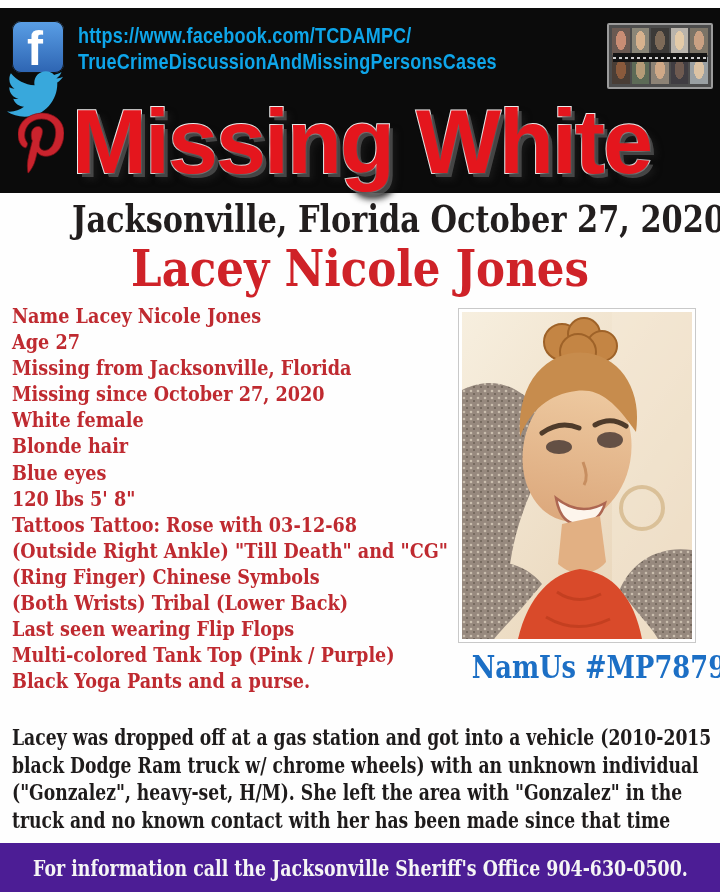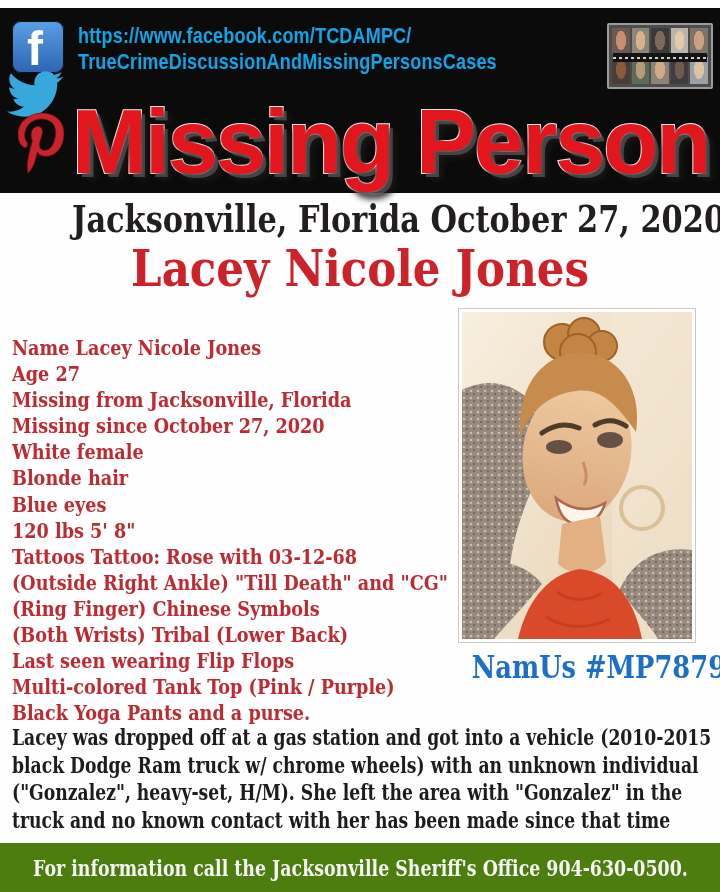--- a/index.html
+++ b/index.html
@@ -40,38 +40,38 @@
          color:#e4161d;-webkit-text-stroke:2px #ececec;paint-order:stroke fill;
          text-shadow:4px 4px 0 rgba(110,110,110,0.55),7px 7px 6px rgba(25,25,25,0.9);}
 
   
   .location{position:absolute;left:0;top:196px;width:720px;text-align:center;white-space:nowrap;
             font:bold 38px/46px "DejaVu Serif",serif;color:#221e1e;transform:scaleX(0.8);}
   .person-name{position:absolute;left:0;top:242px;width:720px;text-align:center;white-space:nowrap;
             font:bold 50px/54px "DejaVu Serif",serif;color:#cf2228;transform:scaleX(0.87);}
 
   
-  .details{position:absolute;left:12px;top:303px;margin-top:32px;}
+  .details{position:absolute;left:12px;top:303px;}
   .detail-line{font:bold 21px/26.1px "DejaVu Serif",serif;color:#bf2a30;white-space:nowrap;
                transform:scaleX(0.84);transform-origin:0 0;}
 
   
   .photo{position:absolute;left:459px;top:309px;width:230px;height:327px;background:#efe3d0;
          border:3px solid #ffffff;outline:1px solid #c9c9c9;}
   .photo svg{display:block;}
   .namus{position:absolute;left:450px;top:649px;width:256px;text-align:center;white-space:nowrap;
          font:bold 31px/36px "DejaVu Serif",serif;color:#1c6fc5;transform:scaleX(0.83);}
 
   
   .narrative{position:absolute;left:12px;top:724px;}
   .narrative-line{font:bold 21.5px/27.6px "DejaVu Serif",serif;color:#1e1b1b;white-space:nowrap;
                   transform:scaleX(0.8);transform-origin:0 0;}
 
   
-  .footer{position:absolute;left:0;top:843px;width:720px;height:49px;background:#4d7c0f;
+  .footer{position:absolute;left:0;top:843px;width:720px;height:49px;background:#4c1d95;
           display:flex;align-items:center;justify-content:center;}
   .footer-text{white-space:nowrap;font:bold 22px/26px "DejaVu Serif",serif;color:#f5f5f5;
                transform:scaleX(0.79);}
 </style>
 </head>
 <body>
 
 <div class="poster">
 
   <div class="header">
@@ -104,21 +104,21 @@
         <path fill="#38a8dc" d="M459.37 151.716c.325 4.548.325 9.097.325 13.645 0 138.72-105.583 298.558-298.558 298.558-59.452 0-114.68-17.219-161.137-47.106 8.447.974 16.568 1.299 25.34 1.299 49.055 0 94.213-16.568 130.274-44.832-46.132-.975-84.792-31.188-98.112-72.772 6.498.974 12.995 1.624 19.818 1.624 9.421 0 18.843-1.3 27.614-3.573-48.081-9.747-84.143-51.98-84.143-102.985v-1.299c13.969 7.797 30.214 12.67 47.431 13.319-28.264-18.843-46.781-51.005-46.781-87.391 0-19.492 5.197-37.36 14.294-52.954 51.655 63.675 129.3 105.258 216.365 109.807-1.624-7.797-2.599-15.918-2.599-24.04 0-57.828 46.782-104.934 104.934-104.934 30.213 0 57.502 12.67 76.67 33.137 23.715-4.548 46.456-13.32 66.599-25.34-7.798 24.366-24.366 44.833-46.132 57.827 21.117-2.273 41.584-8.122 60.426-16.243-14.292 20.791-32.161 39.308-52.628 54.253z"></path>
       </svg>
     </div>
 
     <div class="pin-icon">
       <svg viewBox="0 0 384 512" width="46" height="62">
         <path fill="#c9232d" stroke="#7e1016" stroke-width="6" d="M204 6.5C101.4 6.5 0 74.9 0 185.6 0 256 39.6 296 63.6 296c9.9 0 15.6-27.6 15.6-35.4 0-9.3-23.7-29.1-23.7-67.8 0-80.4 61.2-137.4 140.4-137.4 68.1 0 118.5 38.7 118.5 109.8 0 53.1-21.3 152.7-90.3 152.7-24.9 0-46.2-18-46.2-43.8 0-37.8 26.4-74.4 26.4-113.4 0-66.2-93.9-54.2-93.9 25.8 0 16.8 2.1 35.4 9.6 50.7-13.8 59.4-42 147.9-42 209.1 0 18.9 2.7 37.5 4.5 56.4 3.4 3.8 1.7 3.4 6.9 1.5 50.4-69 48.6-82.5 71.4-172.8 12.3 23.4 44.1 36 69.3 36 106.2 0 153.9-103.5 153.9-196.8C384 71.3 298.2 6.5 204 6.5z"></path>
       </svg>
     </div>
 
-    <div class="title">Missing Person</div>
+    <div class="title">Missing White</div>
   </div>
 
   <div class="location">Jacksonville, Florida October 27, 2020</div>
   <div class="person-name">Lacey Nicole Jones</div>
 
   <div class="details">
     <div class="detail-line">Name Lacey Nicole Jones</div>
     <div class="detail-line">Age 27</div>
     <div class="detail-line">Missing from Jacksonville, Florida</div>
     <div class="detail-line">Missing since October 27, 2020</div>

